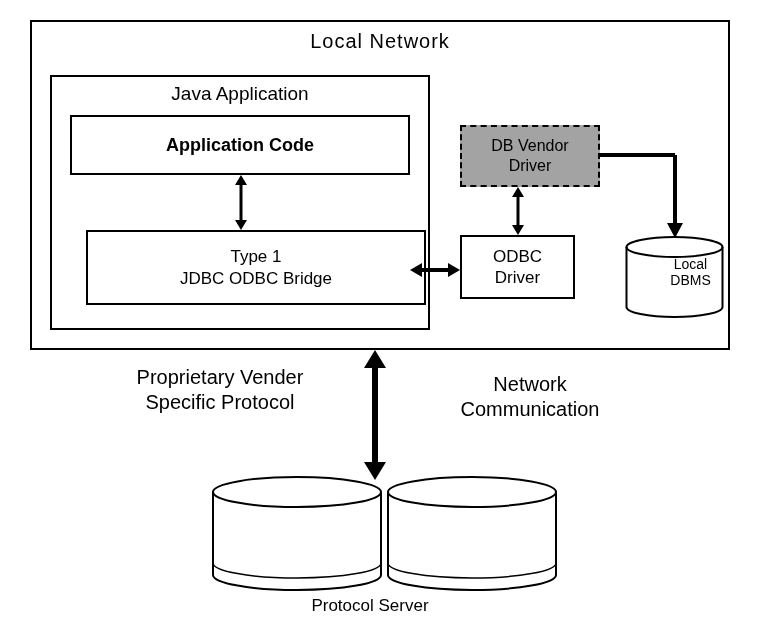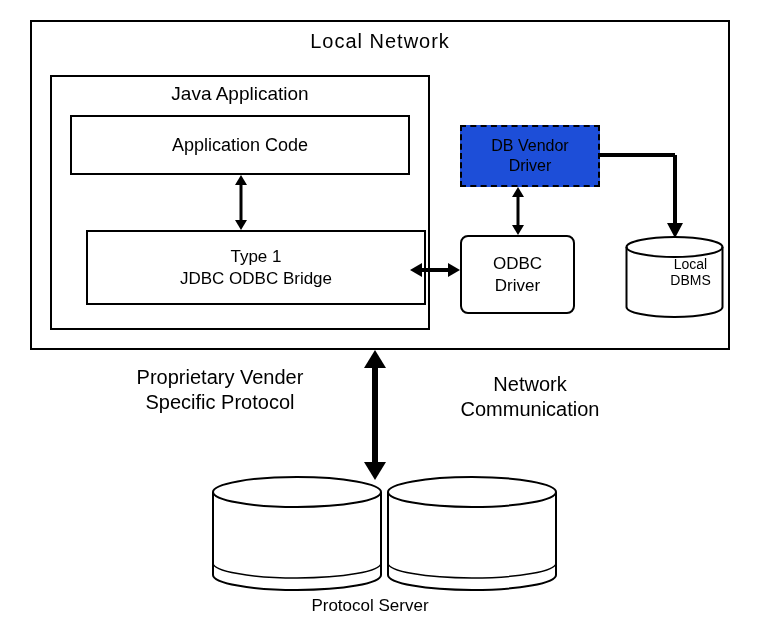--- a/index.html
+++ b/index.html
@@ -57,46 +57,46 @@
       width: 100%;
       text-align: center;
       font-size: 19px;
     }
     .app-code {
       left: 40px;
       top: 95px;
       width: 340px;
       height: 60px;
       font-size: 18px;
+      font-weight: bold;
     }
     .jdbc-bridge {
       left: 56px;
       top: 210px;
       width: 340px;
       height: 75px;
       font-size: 17px;
       line-height: 1.25;
     }
     .odbc-driver {
       left: 430px;
       top: 215px;
       width: 115px;
-      height: 79px;
-      font-size: 17px;
-      line-height: 1.25;
-      border-radius: 8px;
+      height: 64px;
+      font-size: 17px;
+      line-height: 1.25;
     }
     .db-vendor {
       position: absolute;
       left: 430px;
       top: 105px;
       width: 140px;
       height: 62px;
       border: 2px dashed #000;
-      background: #1d4ed8;
+      background: #a3a3a3;
       text-align: center;
       display: flex;
       flex-direction: column;
       justify-content: center;
       align-items: center;
       font-size: 16px;
       line-height: 1.25;
     }
     .cylinder {
       position: absolute;

